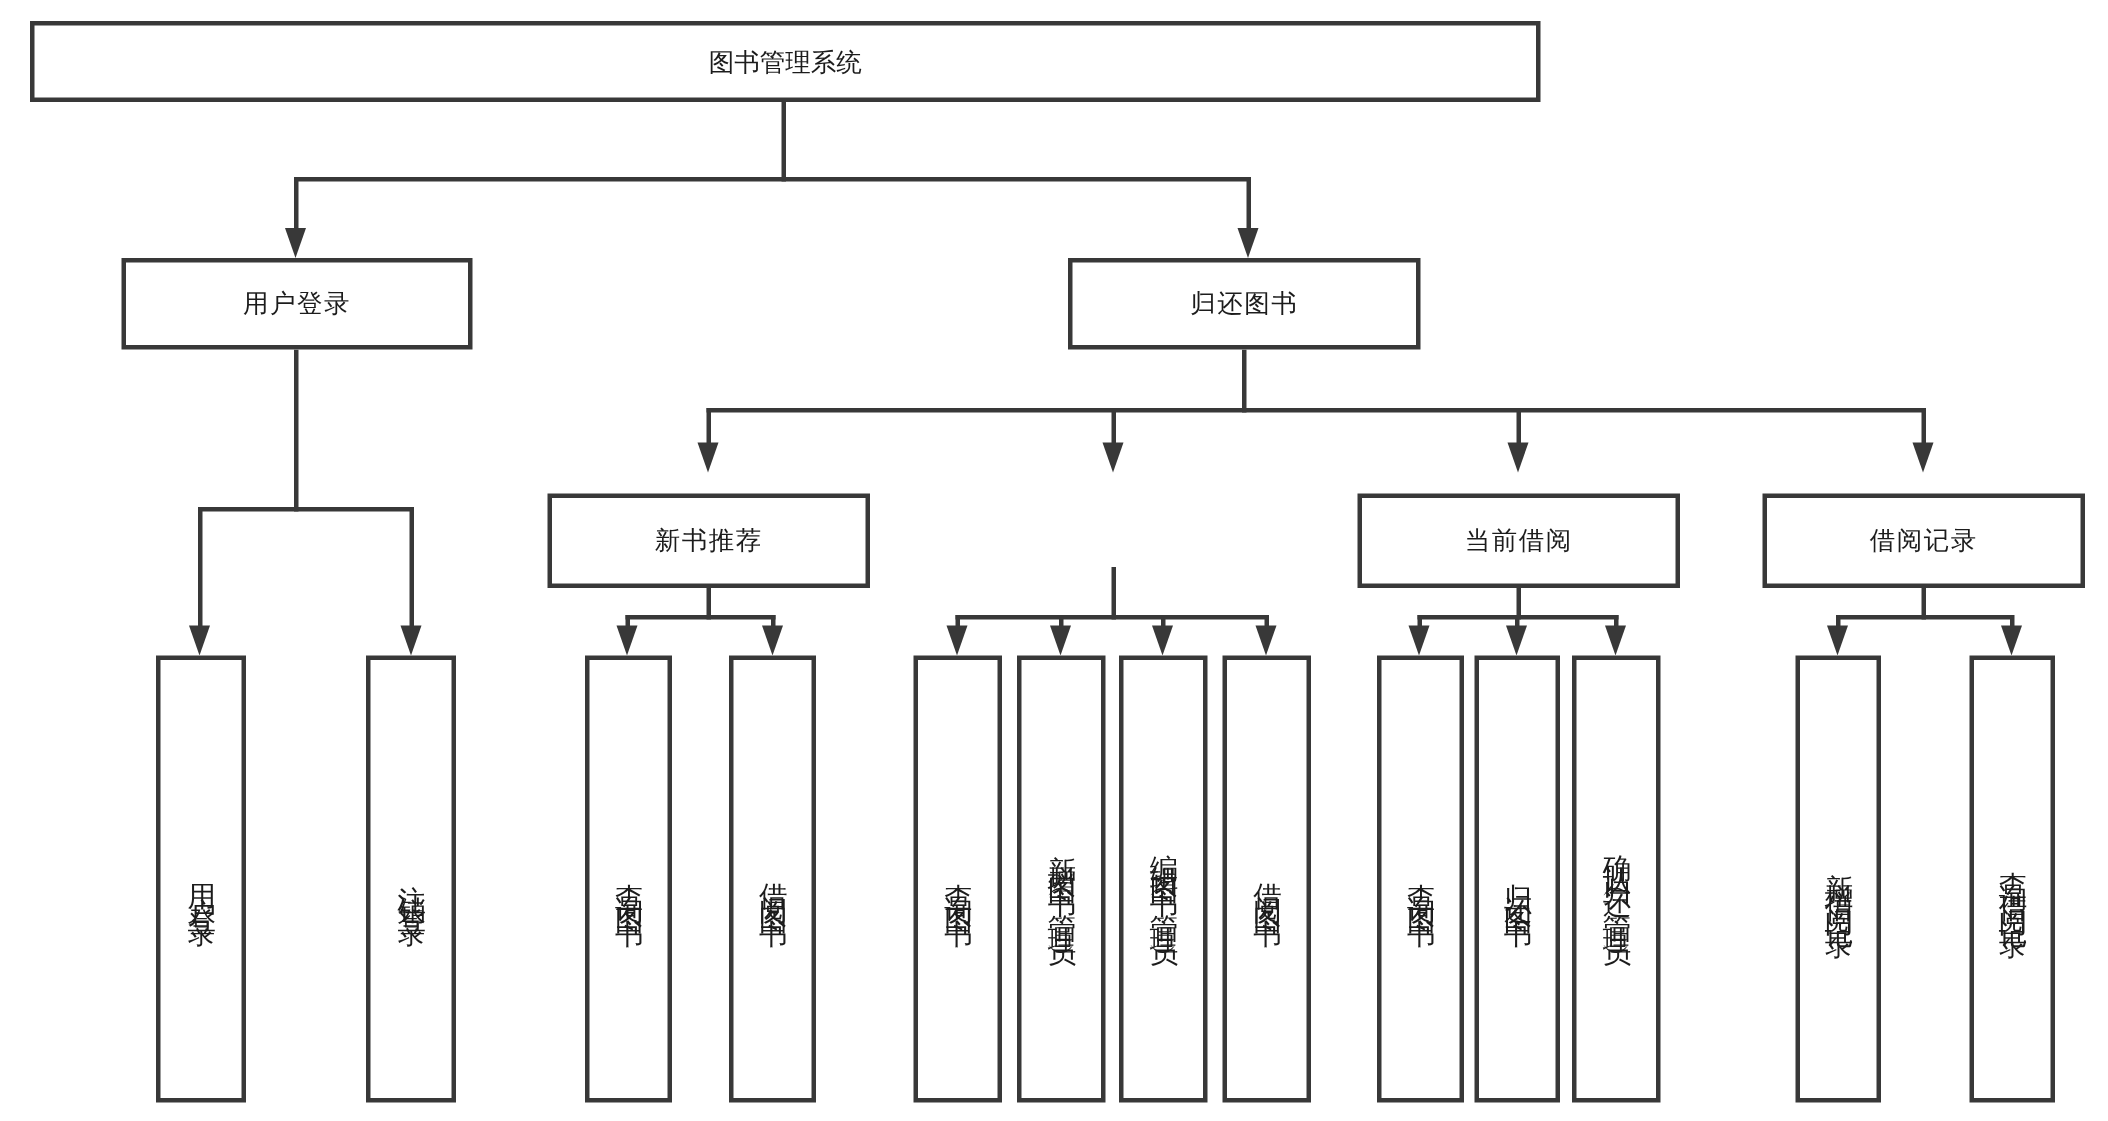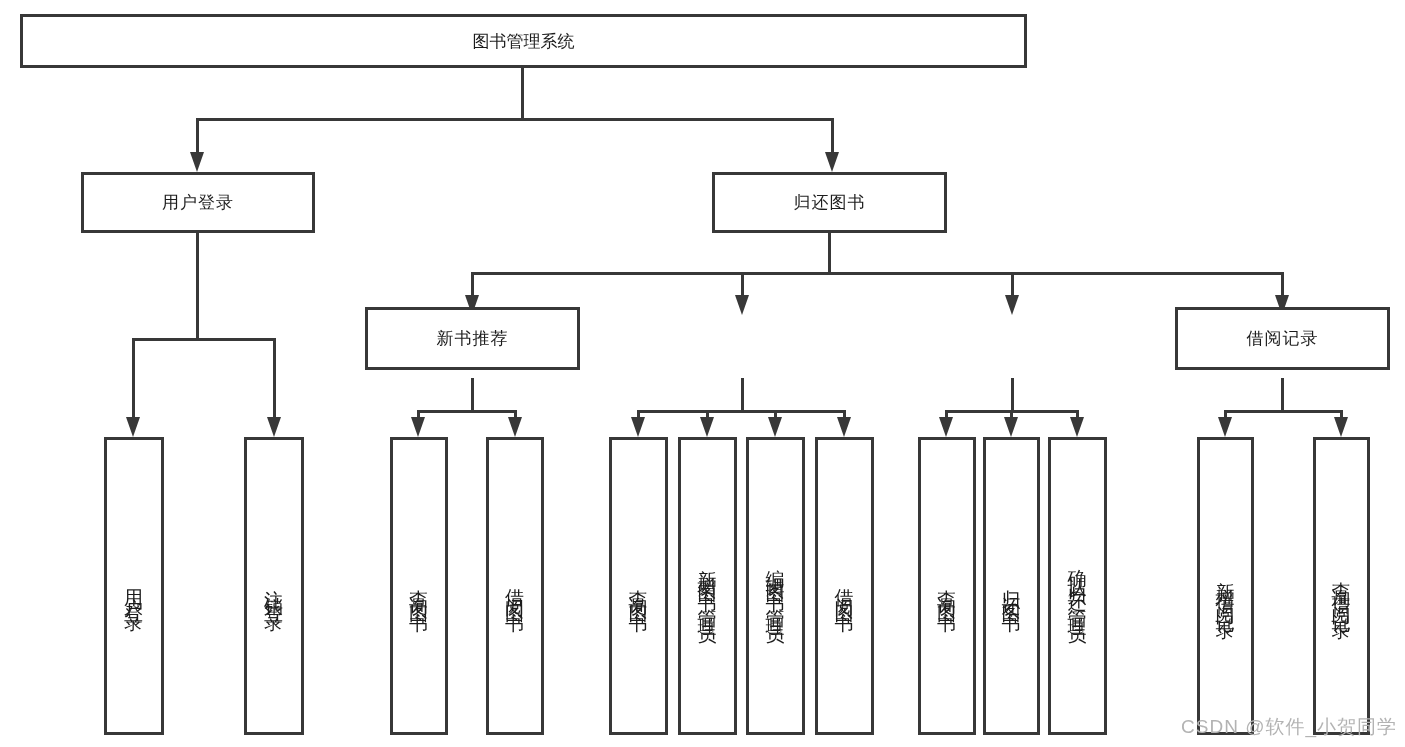--- a/index.html
+++ b/index.html
@@ -25,21 +25,21 @@
     background: var(--bg);
     display: flex;
     align-items: center;
     justify-content: center;
     color: var(--text);
   }
   .hnode { font-size: 17px; letter-spacing: 1px; }
   .root-box  { left: 20px;  top: 14px;  width: 1007px; height: 54px; font-size: 17px; }
   .b-user    { left: 81px;  top: 172px; width: 234px;  height: 61px; }
   .b-mgmt    { left: 712px; top: 172px; width: 235px;  height: 61px; }
-  .lvl3      { top: 307px; width: 215px; height: 63px; align-items: center; }
+  .lvl3      { top: 329px; width: 215px; height: 63px; align-items: center; }
   .b-rec     { left: 365px; }
   .b-borrow  { left: 635px; }
   .b-cur     { left: 905px; }
   .b-hist    { left: 1175px; }
   
   .leaf {
     position: absolute;
     top: 437px;
     height: 298px;
     width: 59px;
@@ -154,20 +154,23 @@
   <div class="node hnode b-user">
     <span>用户登录</span>
   </div>
   <div class="node hnode b-mgmt">
     <span>归还图书</span>
   </div>
 
   <div class="node hnode lvl3 b-rec">
     <span>新书推荐</span>
   </div>
+  <div class="node hnode lvl3 b-cur">
+    <span>当前借阅</span>
+  </div>
   <div class="node hnode lvl3 b-hist">
     <span>借阅记录</span>
   </div>
 
   <div class="leaf" style="left:104px; width:60px;">
     <span class="vtext">用户登录</span>
   </div>
   <div class="leaf" style="left:244px; width:60px;">
     <span class="vtext">注销登录</span>
   </div>
@@ -202,15 +205,14 @@
     <span class="vtext">确认归还（管理员）</span>
   </div>
 
   <div class="leaf" style="left:1197px; width:57px;">
     <span class="vtext">新增借阅记录</span>
   </div>
   <div class="leaf" style="left:1313px; width:57px;">
     <span class="vtext">查询借阅记录</span>
   </div>
 
-  <div class="watermark">CSDN @软件_小贺同学</div>
 
 </div>
 
 </body></html>

